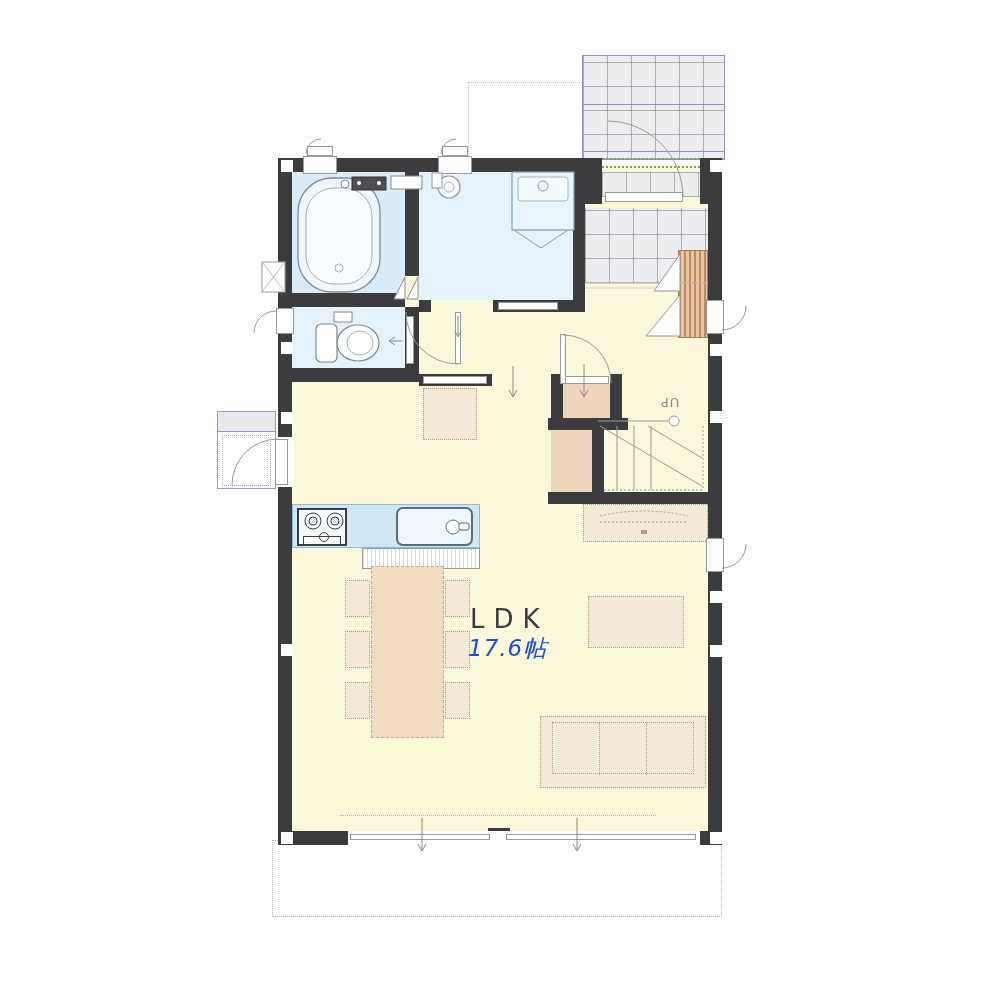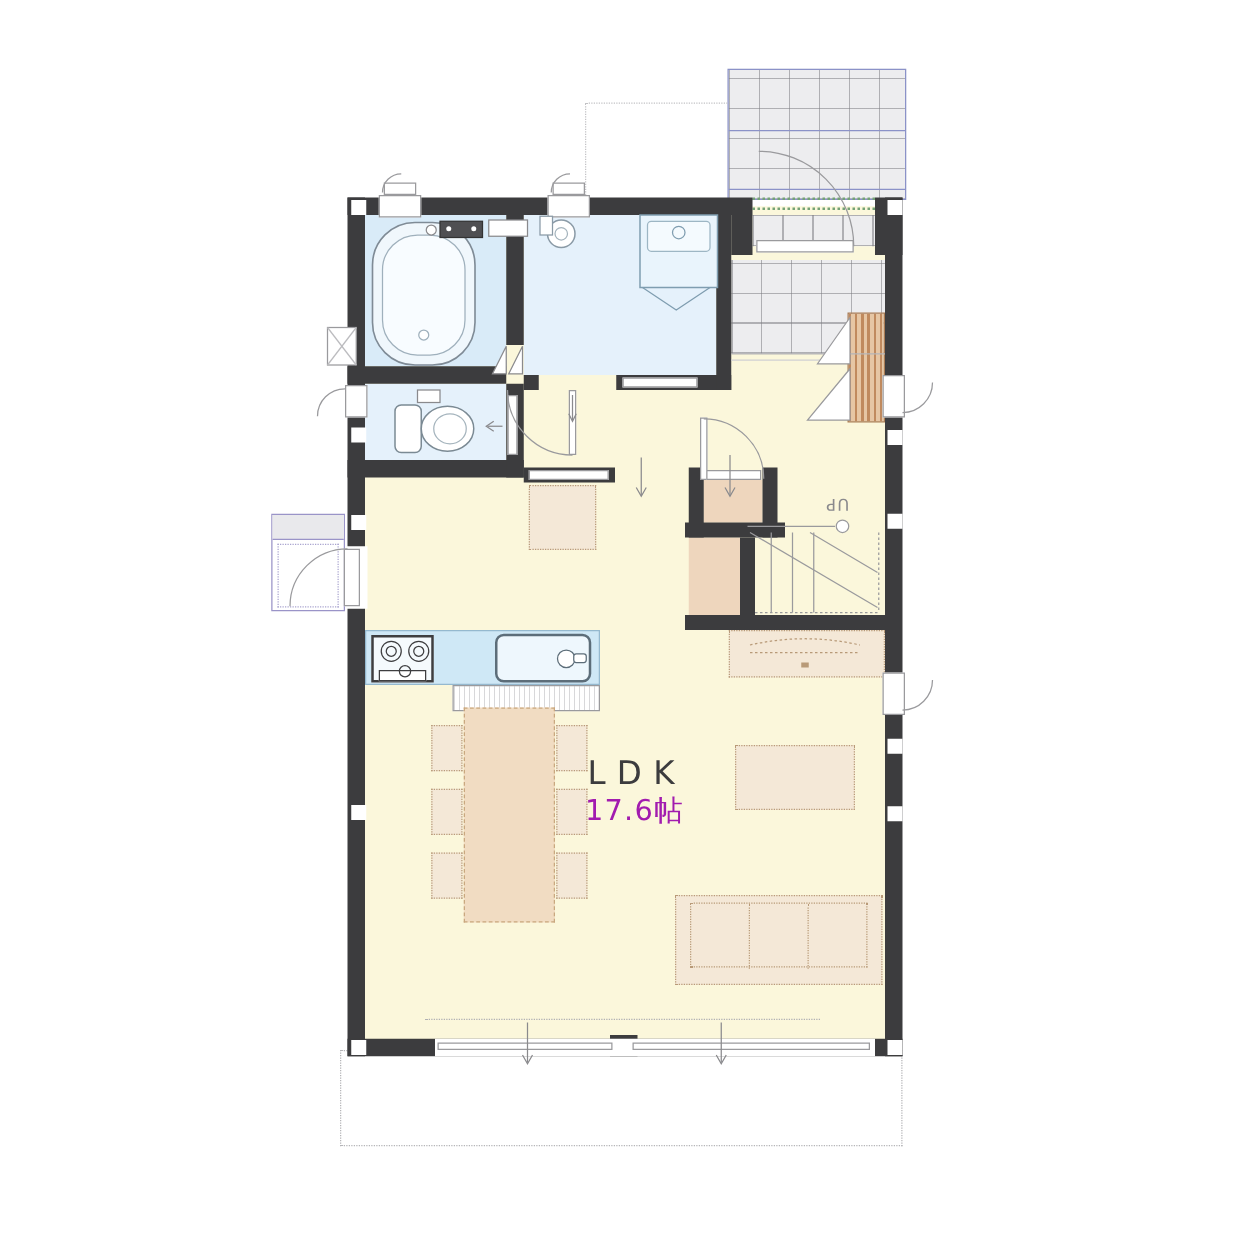--- a/index.html
+++ b/index.html
@@ -233,16 +233,16 @@
       <line x1="585" y1="283" x2="708" y2="283"></line>
       <line x1="585" y1="288" x2="678" y2="288" stroke="#d0d0d3"></line>
     </g>
     <g fill="#fff" stroke="#9a9a9d">
       <polygon points="680,254 654,291 680,291"></polygon>
       <polygon points="680,295 646,336 680,336"></polygon>
     </g>
   </svg>
 
   <div class="label" style="left:470px;top:604px;font-size:26px;letter-spacing:9px;color:#3c3c3e;">LDK</div>
-  <div class="label" style="left:468px;top:633px;font-size:23px;letter-spacing:1px;color:#a21caf;">17.6帖</div>
+  <div class="label" style="left:468px;top:633px;font-size:23px;letter-spacing:1px;color:#1d4ed8;font-style:italic;">17.6帖</div>
   <div class="label" style="left:660px;top:395px;font-size:13px;color:#8a8a8d;transform:rotate(180deg);letter-spacing:1px;">UP</div>
 
 </div>
 
 </body></html>

